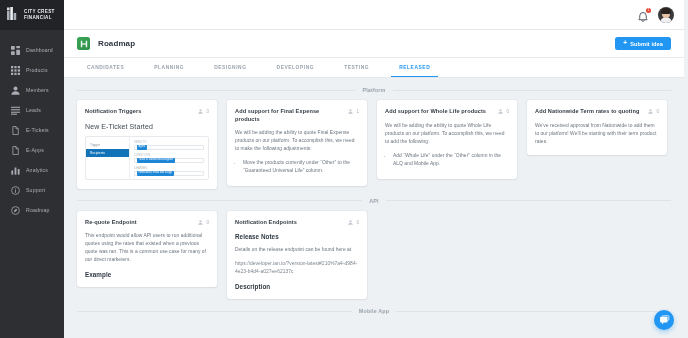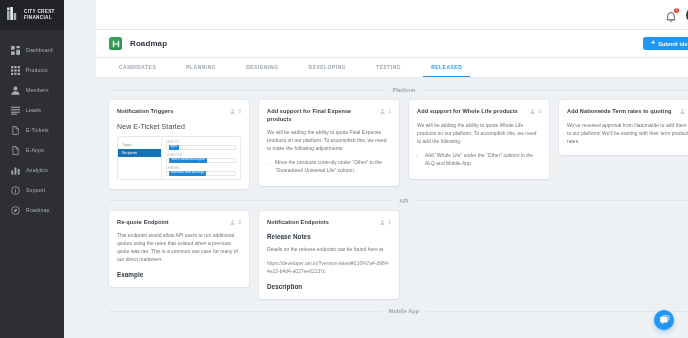--- a/index.html
+++ b/index.html
@@ -2,21 +2,21 @@
 <html><head>
 <meta charset="utf-8">
 <style>
   * { box-sizing: border-box; margin: 0; padding: 0; }
   html, body {
     width: 688px; height: 338px;
     font-family: "Liberation Sans", sans-serif;
     background: #eef1f4;
     overflow: hidden;
   }
-  .app { display: flex; width: 684px; height: 338px; position: relative; gap: 32px; }
+  .app { display: flex; width: 684px; height: 338px; position: relative; }
 
   
   .sidebar {
     width: 64px; height: 338px;
     background: #2d2f33;
     display: flex; flex-direction: column;
     flex: 0 0 64px;
   }
   .brand {
     height: 30px; background: #212326;

